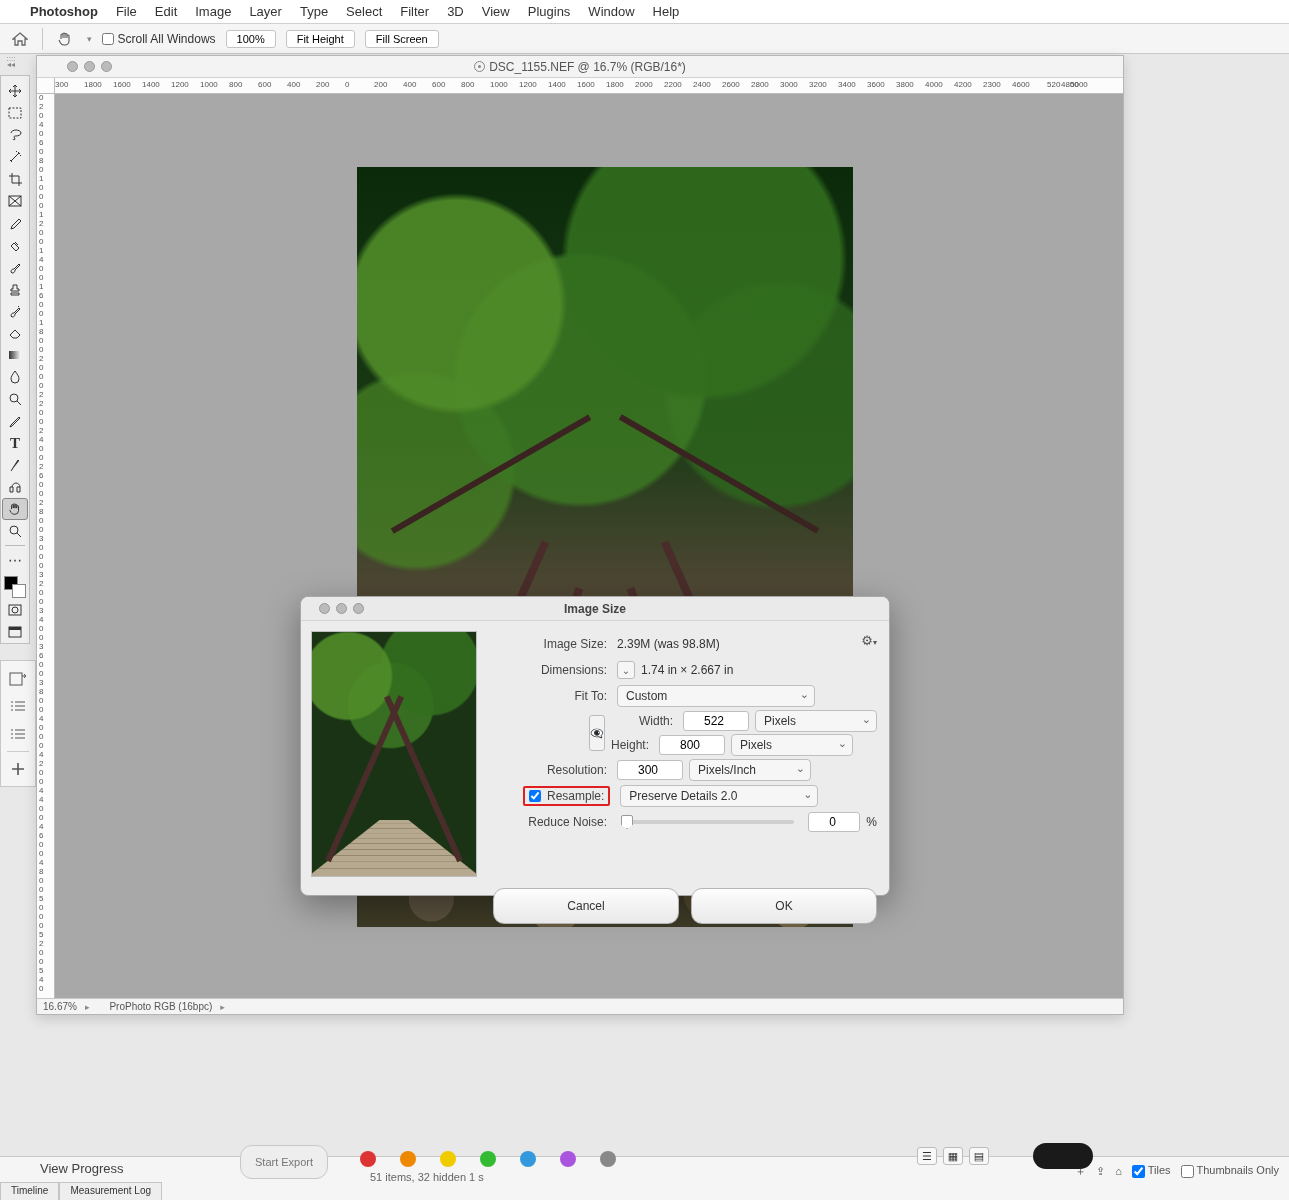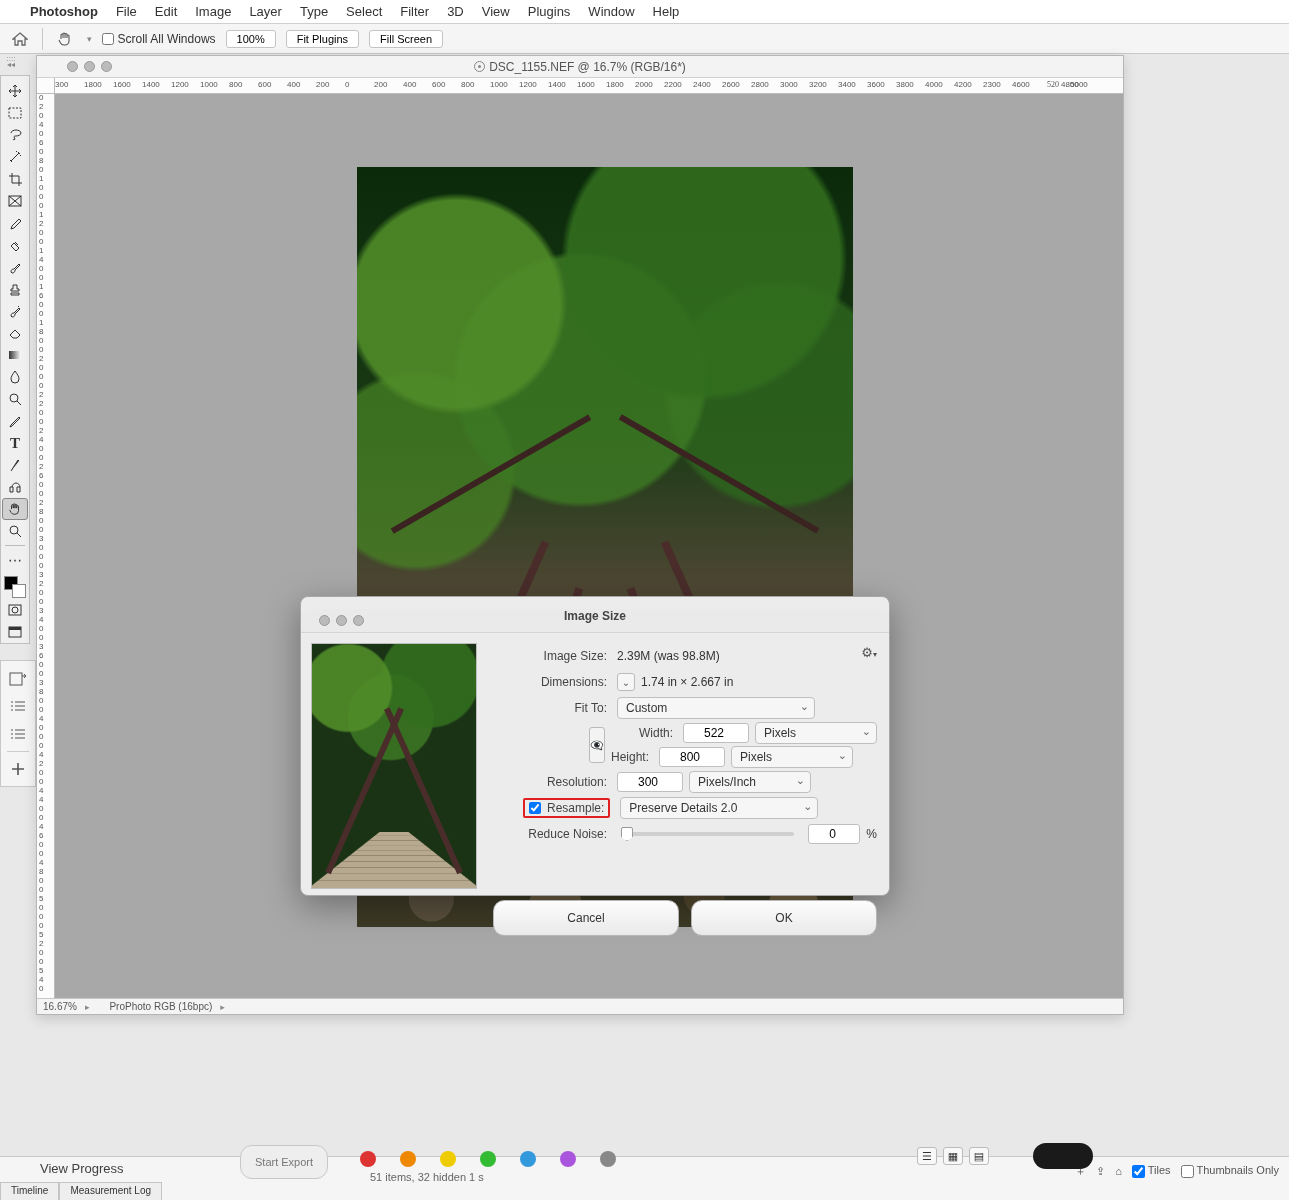--- a/index.html
+++ b/index.html
@@ -76,21 +76,21 @@
   radial-gradient(circle at 40% 70%,#6a5d42 0 26px,transparent 27px),
   radial-gradient(circle at 70% 55%,#54492f 0 20px,transparent 21px),
   radial-gradient(circle at 88% 68%,#716342 0 24px,transparent 25px),
   #3d3a26;}
 
 .statusbar { position:absolute; left:0; right:0; bottom:0; height:16px; background:#f4f4f4; border-top:1px solid #c8c8c8; font-size:10px; display:flex; align-items:center; gap:20px; padding:0 6px; color:#555;}
 .statusbar .chev{font-size:9px;color:#888;margin-left:-12px;}
 
 
 .dialog { position:absolute; left:300px; top:596px; width:590px; height:300px; background:#ececec; border:1px solid #a8a8a8; border-radius:8px; box-shadow:0 10px 34px rgba(0,0,0,0.35); }
-.dialog .dtb { height:24px; display:flex; justify-content:center; position:relative; border-bottom:1px solid #d5d5d5; background:#eaeaea; border-radius:8px 8px 0 0;margin-top:12px;}
+.dialog .dtb { height:24px; display:flex; align-items:center; justify-content:center; position:relative; border-bottom:1px solid #d5d5d5; background:#eaeaea; border-radius:8px 8px 0 0;}
 .dialog .dtb .traffic{position:absolute;left:8px;top:6px;}
 .dialog .dtb .dtitle{font-size:12px;font-weight:600;color:#444;}
 .dialog .body{display:flex; padding:10px 12px 12px 10px; gap:16px;}
 .dialog .preview{width:246px;height:246px;border:1px solid #bdbdbd;background:#1a3315;position:relative;overflow:hidden;}
 .dialog .preview .pdeck{position:absolute;left:50%;top:44%;width:220px;height:240px;transform:translateX(-50%) perspective(450px) rotateX(66deg);background:repeating-linear-gradient(#b7a98f 0 14px,#94876e 14px 16px);clip-path:polygon(42% 0,58% 0,100% 100%,0 100%);}
 .dialog .preview::before{content:"";position:absolute;inset:0;background:
   radial-gradient(circle at 22% 18%, rgba(80,140,40,0.9) 0 18%, transparent 19%),
   radial-gradient(circle at 72% 14%, rgba(50,110,30,0.9) 0 20%, transparent 21%),
   radial-gradient(circle at 48% 30%, rgba(60,120,35,0.85) 0 22%, transparent 23%);}
 .dialog .preview .prL{position:absolute;left:8%;bottom:6%;width:6px;height:180px;background:#4a2d2a;transform:rotate(24deg);transform-origin:bottom;}
@@ -161,21 +161,21 @@
     <svg width="16" height="16" viewBox="0 0 16 16">
         <path d="M4 8 V4 a1 1 0 0 1 2 0 V7 M6 7 V3 a1 1 0 0 1 2 0 V7 M8 7 V3.5 a1 1 0 0 1 2 0 V7 M10 7 V5 a1 1 0 0 1 2 0 V10 a4 4 0 0 1 -4 4 H7 a4 4 0 0 1 -3.5 -2 L2 9" fill="none" stroke="#555" stroke-width="1.1"></path>
       </svg>
   </div>
   <span style="font-size:9px;color:#888">▾</span>
   <label class="opt-chk">
     <input type="checkbox" style="">
     <span>Scroll All Windows</span>
   </label>
   <button class="optbtn">100%</button>
-  <button class="optbtn">Fit Plugins</button>
+  <button class="optbtn">Fit Height</button>
   <button class="optbtn">Fill Screen</button>
 </div>
 
 <div class="leftdots">
     <span>::::</span>
     <span>◂◂</span>
   </div>
 
 <div class="tools">
   <div class="tool">
@@ -375,21 +375,21 @@
       <div style="left: 754px;">3200</div>
       <div style="left: 783px;">3400</div>
       <div style="left: 812px;">3600</div>
       <div style="left: 841px;">3800</div>
       <div style="left: 870px;">4000</div>
       <div style="left: 899px;">4200</div>
       <div style="left: 928px;">2300</div>
       <div style="left: 957px;">4600</div>
       <div style="left: 1006px;">4800</div>
       <div style="left: 1015px;">5000</div>
-      <div style="left: 992px; font-family: Liberation Serif, serif;">520</div>
+      <div style="left: 992px;">520</div>
     </div>
   <div class="ruler-v" id="rulerV">
       <div style="top: 0px;">0</div>
       <div style="top: 9px;">2</div>
       <div style="top: 18px;">0</div>
       <div style="top: 27px;">4</div>
       <div style="top: 36px;">0</div>
       <div style="top: 45px;">6</div>
       <div style="top: 54px;">0</div>
       <div style="top: 63px;">8</div>

